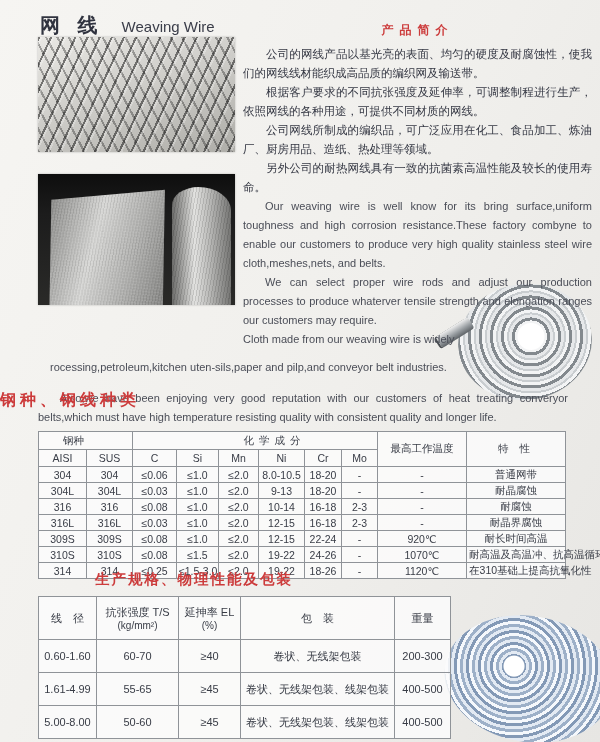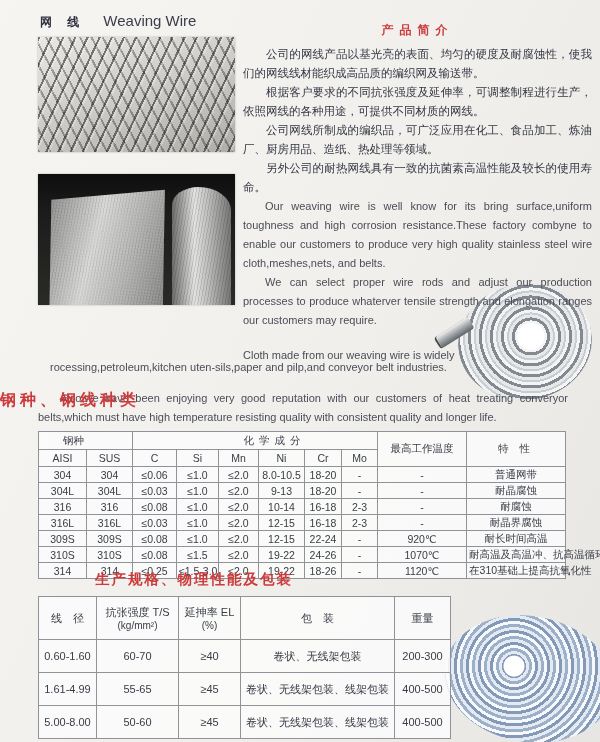--- a/index.html
+++ b/index.html
@@ -5,21 +5,21 @@
   html,body{margin:0;padding:0;}
   body{
     width:600px;height:742px;overflow:hidden;position:relative;
     font-family:"Liberation Sans","DejaVu Sans",sans-serif;
     background:linear-gradient(115deg,#f6f5f2 0%,#f0efec 55%,#e7e6e3 100%);
     color:#3a3d49;
   }
   .abs{position:absolute;}
   
   .page-header{left:40px;top:12px;display:flex;align-items:baseline;gap:18px;}
-  .title-cn{font-size:12px;font-weight:bold;letter-spacing:6px;color:#30333f;}
+  .title-cn{font-size:20px;font-weight:bold;letter-spacing:6px;color:#30333f;}
   .title-en{font-size:15px;color:#3a3d49;}
   
   .photo{box-shadow:0 0 2px rgba(0,0,0,.25);}
   .photo-mesh{
     left:38px;top:37px;width:197px;height:115px;
     background:
       repeating-linear-gradient(115deg, rgba(30,30,30,.55) 0 2px, rgba(255,255,255,.28) 2px 4px, rgba(0,0,0,0) 4px 11px),
       repeating-linear-gradient(62deg, rgba(40,40,40,.38) 0 2px, rgba(0,0,0,0) 2px 10px),
       linear-gradient(160deg,#e9e8e4 0%,#cfceca 45%,#aeada8 100%);
   }
@@ -66,21 +66,21 @@
       radial-gradient(circle at 40% 42%, #ffffff 0 10px, rgba(255,255,255,0) 11px),
       repeating-radial-gradient(circle at 40% 42%, #e3eaf3 0 3px, #9db0c8 3px 6px, #f5f8fc 6px 9px, #8399b6 9px 12px);
     transform:rotate(10deg);
   }
   
   .intro-col{left:243px;top:22px;width:349px;}
   .sec-heading{color:#cc3b3b;font-weight:bold;margin:0;}
   .intro-heading{font-size:12px;letter-spacing:6px;text-align:center;margin-bottom:6px;}
   .cn-para{font-size:11.5px;line-height:19px;text-indent:2em;text-align:justify;margin:0;color:#343743;}
   .en-para{font-size:11px;line-height:19px;text-indent:2em;text-align:justify;margin:0;color:#4a4d57;}
-  .en-para.noindent{text-indent:0;margin-top:16px;}
+  .en-para.noindent{text-indent:0;}
   .cont-text{left:38px;top:346px;width:556px;}
   .cont-line1{font-size:11px;line-height:19px;color:#4a4d57;margin:12px;}
   .cont-line2{font-size:11px;line-height:19px;color:#4a4d57;margin:0;text-indent:2em;text-align:justify;width:530px;}
   
   .steel-heading{left:0;top:390px;width:540px;text-align:left;font-size:16px;letter-spacing:4px;}
   .spec-heading{left:95px;top:570px;font-size:14.5px;letter-spacing:2px;font-family:Liberation Mono, monospace;}
   
   table{border-collapse:collapse;background:rgba(252,252,251,.85);color:#383c46;}
   td{border:1px solid #8f9398;text-align:center;padding:0 2px;white-space:nowrap;}
   .t1{left:38px;top:431px;width:527px;position:absolute;table-layout:fixed;font-size:10.5px;}

